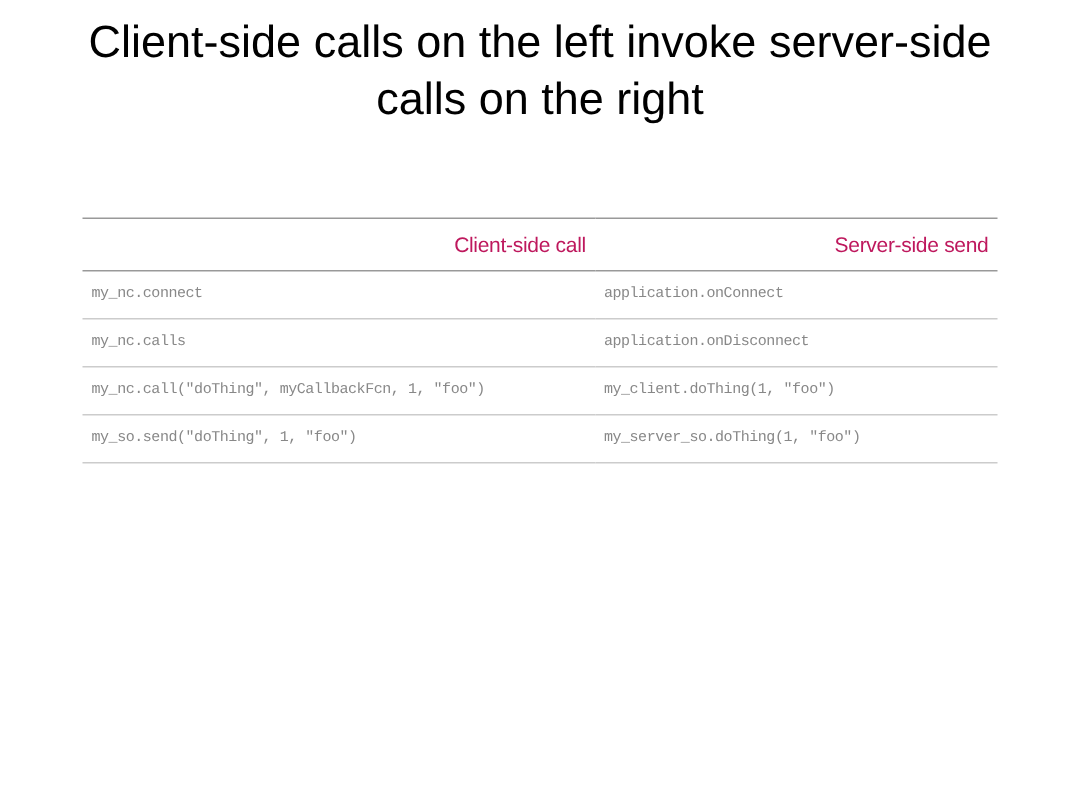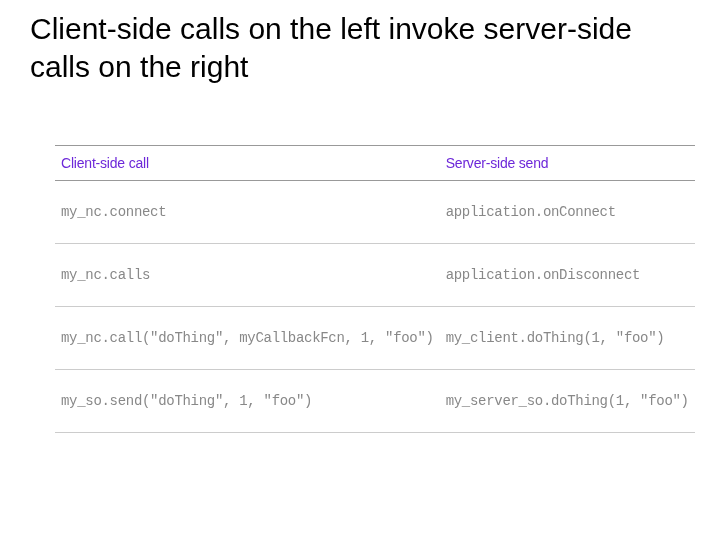--- a/index.html
+++ b/index.html
@@ -11,60 +11,60 @@
       width: 720px;
       height: 540px;
       background: #fff;
       font-family: Arial, Helvetica, sans-serif;
       padding: 10px 20px;
     }
     .title {
       font-size: 30px;
       font-weight: normal;
       color: #000;
-      text-align: left;
+      text-align: center;
       line-height: 1.25;
       padding: 0 10px;
       margin-bottom: 60px;
       font-family: Arial, Helvetica, sans-serif;
     }
     .table-wrap {
       padding: 0 35px;
     }
     table {
       width: 100%;
       border-collapse: collapse;
       font-family: "Helvetica Neue", Arial, sans-serif;
     }
     thead tr {
       border-top: 1px solid #999;
       border-bottom: 1px solid #999;
     }
     th {
-      text-align: left;
+      text-align: right;
       font-weight: normal;
-      color: #6d28d9;
+      color: #be185d;
       font-size: 14px;
       padding: 9px 6px;
       font-family: "Helvetica Neue", Arial, sans-serif;
       letter-spacing: -0.2px;
     }
     th.col-left, td.col-left {
       width: 56%;
     }
     th.col-right, td.col-right {
       width: 44%;
     }
     tbody tr {
       border-bottom: 1px solid #ccc;
     }
     td {
       color: #888;
-      font-size: 14px;
-      padding: 23px 6px;
+      font-size: 10px;
+      padding: 10px 6px;
       font-family: "Lucida Console", Monaco, "Courier New", monospace;
       letter-spacing: -0.3px;
       white-space: nowrap;
       vertical-align: middle;
     }
   </style>
 </head>
 <body>
 
 <h1 class="title">Client-side calls on the left invoke server-side calls on the right</h1>

